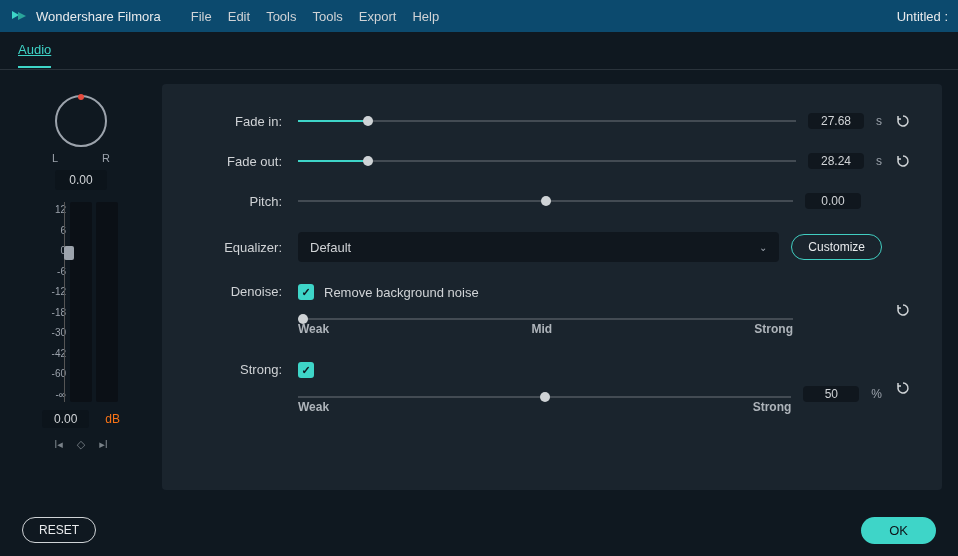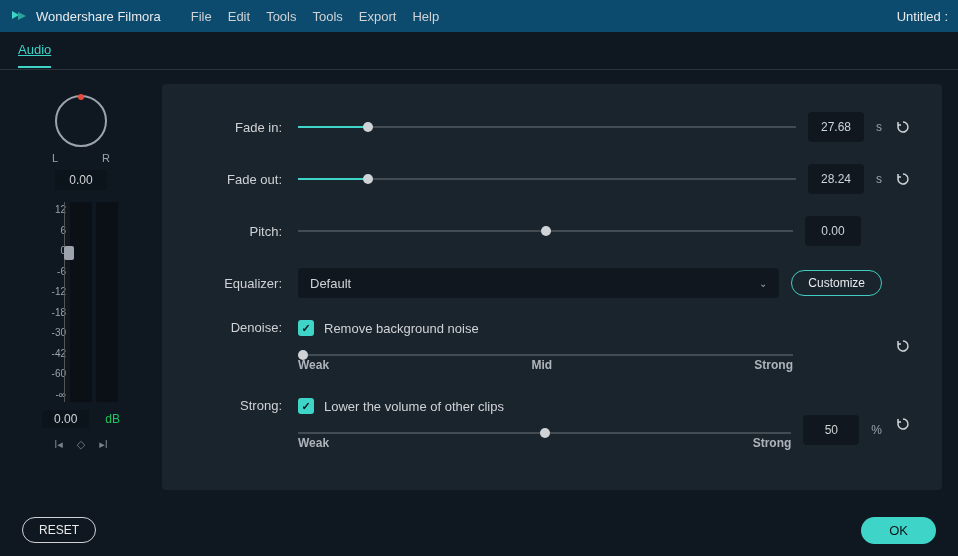--- a/index.html
+++ b/index.html
@@ -26,37 +26,37 @@
 
 .meter-area { display: flex; gap: 4px; margin-top: 12px; }
 .meter-scale { display: flex; flex-direction: column; justify-content: space-between; text-align: right; width: 22px; height: 200px; font-size: 10px; color: #9ca3ac; padding: 2px 0; }
 .meter-bars { display: flex; gap: 4px; position: relative; }
 .meter-bar { width: 22px; height: 200px; background: #0b1016; border-radius: 2px; }
 .meter-handle { position: absolute; left: -6px; top: 44px; width: 10px; height: 14px; background: #9ca3ac; border-radius: 2px; }
 .meter-line { position: absolute; left: -6px; top: 0; width: 1px; height: 200px; background: #555; }
 
 .meter-bottom { display: flex; align-items: center; gap: 16px; margin-top: 8px; }
 .meter-val { background: #0c141b; padding: 2px 12px; border-radius: 3px; font-size: 12px; }
-.meter-unit { font-size: 12px; color: #22c55e; }
+.meter-unit { font-size: 12px; color: #f97316; }
 
 .transport { display: flex; gap: 14px; margin-top: 10px; font-size: 11px; color: #7a8289; }
 .transport span { cursor: pointer; }
 
 .right-panel { flex: 1; background: #1a242d; border-radius: 4px; padding: 28px 30px 20px 30px; }
 
 .row { display: flex; align-items: center; margin-bottom: 22px; }
 .row-label { width: 90px; text-align: right; font-size: 13px; color: #d0d3d6; white-space: nowrap; }
 .row-body { flex: 1; display: flex; align-items: center; margin-left: 16px; gap: 12px; }
 
 .slider { position: relative; flex: 1; height: 14px; cursor: pointer; }
 .slider-track { position: absolute; top: 6px; left: 0; right: 0; height: 2px; background: #434b53; }
 .slider-fill { position: absolute; top: 6px; left: 0; height: 2px; background: #3ed5c8; }
 .slider-thumb { position: absolute; top: 2px; width: 10px; height: 10px; background: #cfd3d6; border-radius: 50%; transform: translateX(-5px); }
 
-.num-box { width: 56px; height: 30px; background: #10171e; border-radius: 4px; display: flex; align-items: center; justify-content: center; font-size: 12px; color: #d0d3d6; }
+.num-box { width: 56px; height: 16px; background: #10171e; border-radius: 4px; display: flex; align-items: center; justify-content: center; font-size: 12px; color: #d0d3d6; }
 .unit { font-size: 12px; color: #9ca3ac; }
 .reset-icon { width: 18px; height: 18px; color: #cfd3d6; cursor: pointer; display: flex; align-items: center; justify-content: center; }
 
 .select { flex: 1; height: 30px; background: #10171e; border-radius: 4px; display: flex; align-items: center; justify-content: space-between; padding: 0 12px; font-size: 13px; cursor: pointer; }
 .chev { font-size: 10px; color: #9ca3ac; }
 
 .btn-outline { border: 1.5px solid #41cec1; color: #e8eaec; background: transparent; padding: 5px 16px; border-radius: 14px; font-size: 12px; cursor: pointer; }
 .btn-outline-white { border: 1.5px solid #cfd3d6; color: #e8eaec; background: transparent; padding: 5px 16px; border-radius: 14px; font-size: 12px; cursor: pointer; }
 
 .checkbox-row { display: flex; align-items: center; gap: 10px; font-size: 13px; }
@@ -242,21 +242,20 @@
         </span>
       </div>
     </div>
 
     <div class="row" style="align-items:flex-start">
       <div class="row-label">Strong:</div>
       <div class="row-body">
         <div class="section-col">
           <div class="checkbox-row">
             <div class="checkbox">✓</div>
-            <span>Lower the volume of other clips</span>
           </div>
           <div class="slider sub-slider">
             <div class="slider-track"></div>
             <div class="slider-thumb" style="left:50%"></div>
           </div>
           <div class="slider-labels two">
             <span>Weak</span>
             <span>Strong</span>
           </div>
         </div>

